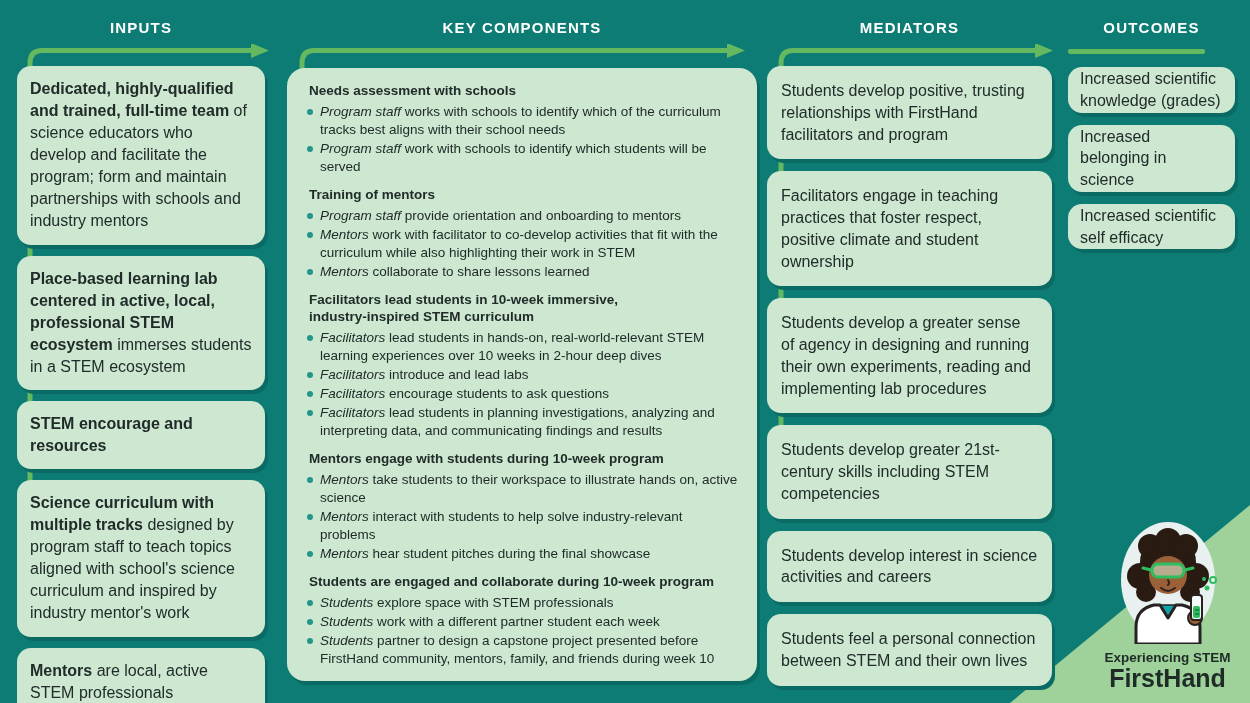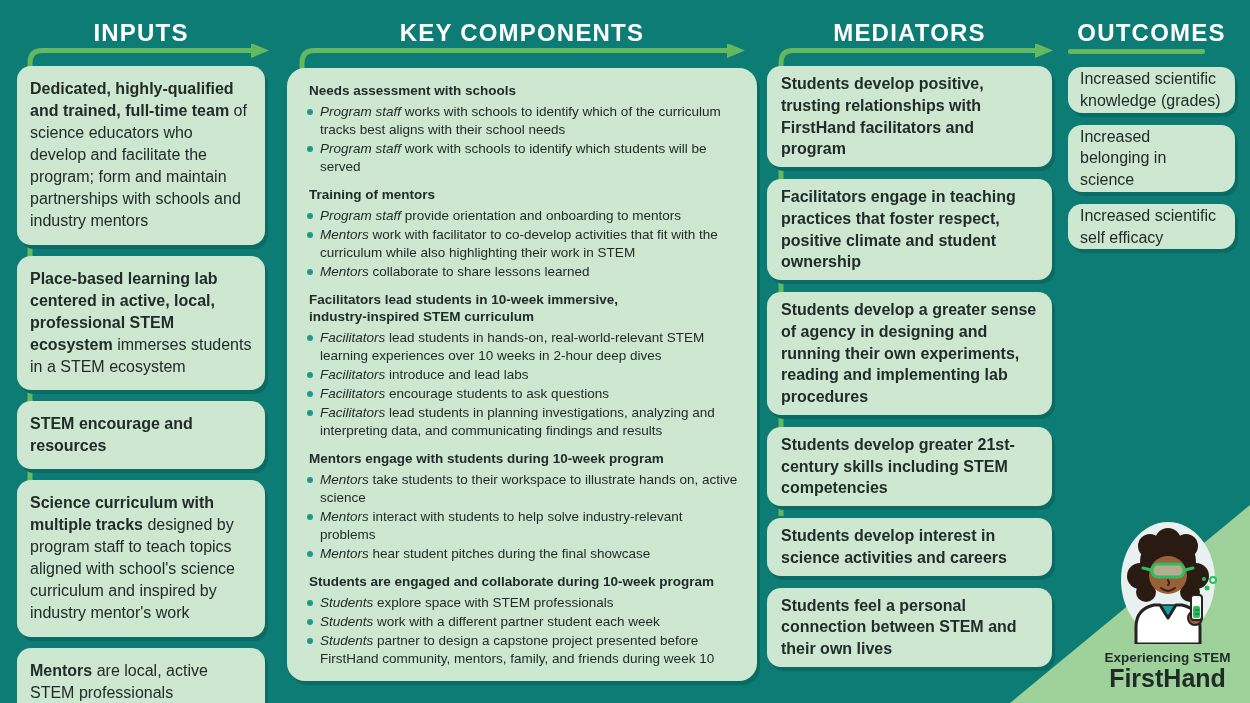--- a/index.html
+++ b/index.html
@@ -9,42 +9,42 @@
     font-family:"Liberation Sans",sans-serif;
     color:var(--ink,#212C2A);
   }
   .col{position:absolute;top:0;}
   #col-inputs{left:17px;width:248px;}
   #col-key{left:287px;width:470px;}
   #col-med{left:767px;width:285px;}
   #col-out{left:1068px;width:167px;}
   .col-title{
     position:absolute;top:19px;left:0;right:0;margin:0;text-align:center;
-    color:var(--title,#FFFFFF);font-size:24px;font-weight:bold;letter-spacing:1.2px;
+    color:var(--title,#FFFFFF);font-size:15px;font-weight:bold;letter-spacing:1.2px;
   }
   .arrow-svg{position:absolute;z-index:1;}
   #arrow-inputs{left:8px;top:44px;}
   #arrow-key{left:10px;top:44px;}
   #arrow-med{left:8px;top:44px;}
   .underline{
     position:absolute;top:49px;left:0;width:137px;height:5px;border-radius:2px;
     background:var(--arrow,#64B860);
   }
   .cards{position:absolute;left:0;right:0;display:flex;flex-direction:column;z-index:2;}
   #cards-inputs{top:66px;gap:11px;}
   #cards-med{top:66px;gap:12px;}
   #cards-out{top:67px;gap:12px;}
   .card{
     background:var(--card,#CDE7D0);
     border-radius:14px;
     box-shadow:3px 4px 0 var(--shadow,#0A6B64);
     padding:12px 13px;
     font-size:16px;line-height:1.38;
   }
-  #cards-med .card{padding:7px 14px;line-height:1.36;font-weight:bold;}
+  #cards-med .card{padding:14px 14px;line-height:1.36;}
   #cards-out .card{padding:1px 12px;line-height:1.36;}
   .key-card{
     position:absolute;top:68px;left:0;right:0;z-index:2;
     border-radius:18px;padding:12px 16px;
     font-size:13.5px;line-height:1.33;
   }
   .b{font-weight:bold;}
   .i{font-style:italic;}
   .kc-heading{font-weight:bold;white-space:pre-line;margin:10px 0 3px 0;padding-left:6px;}
   .kc-section:first-child .kc-heading{margin-top:2px;}

